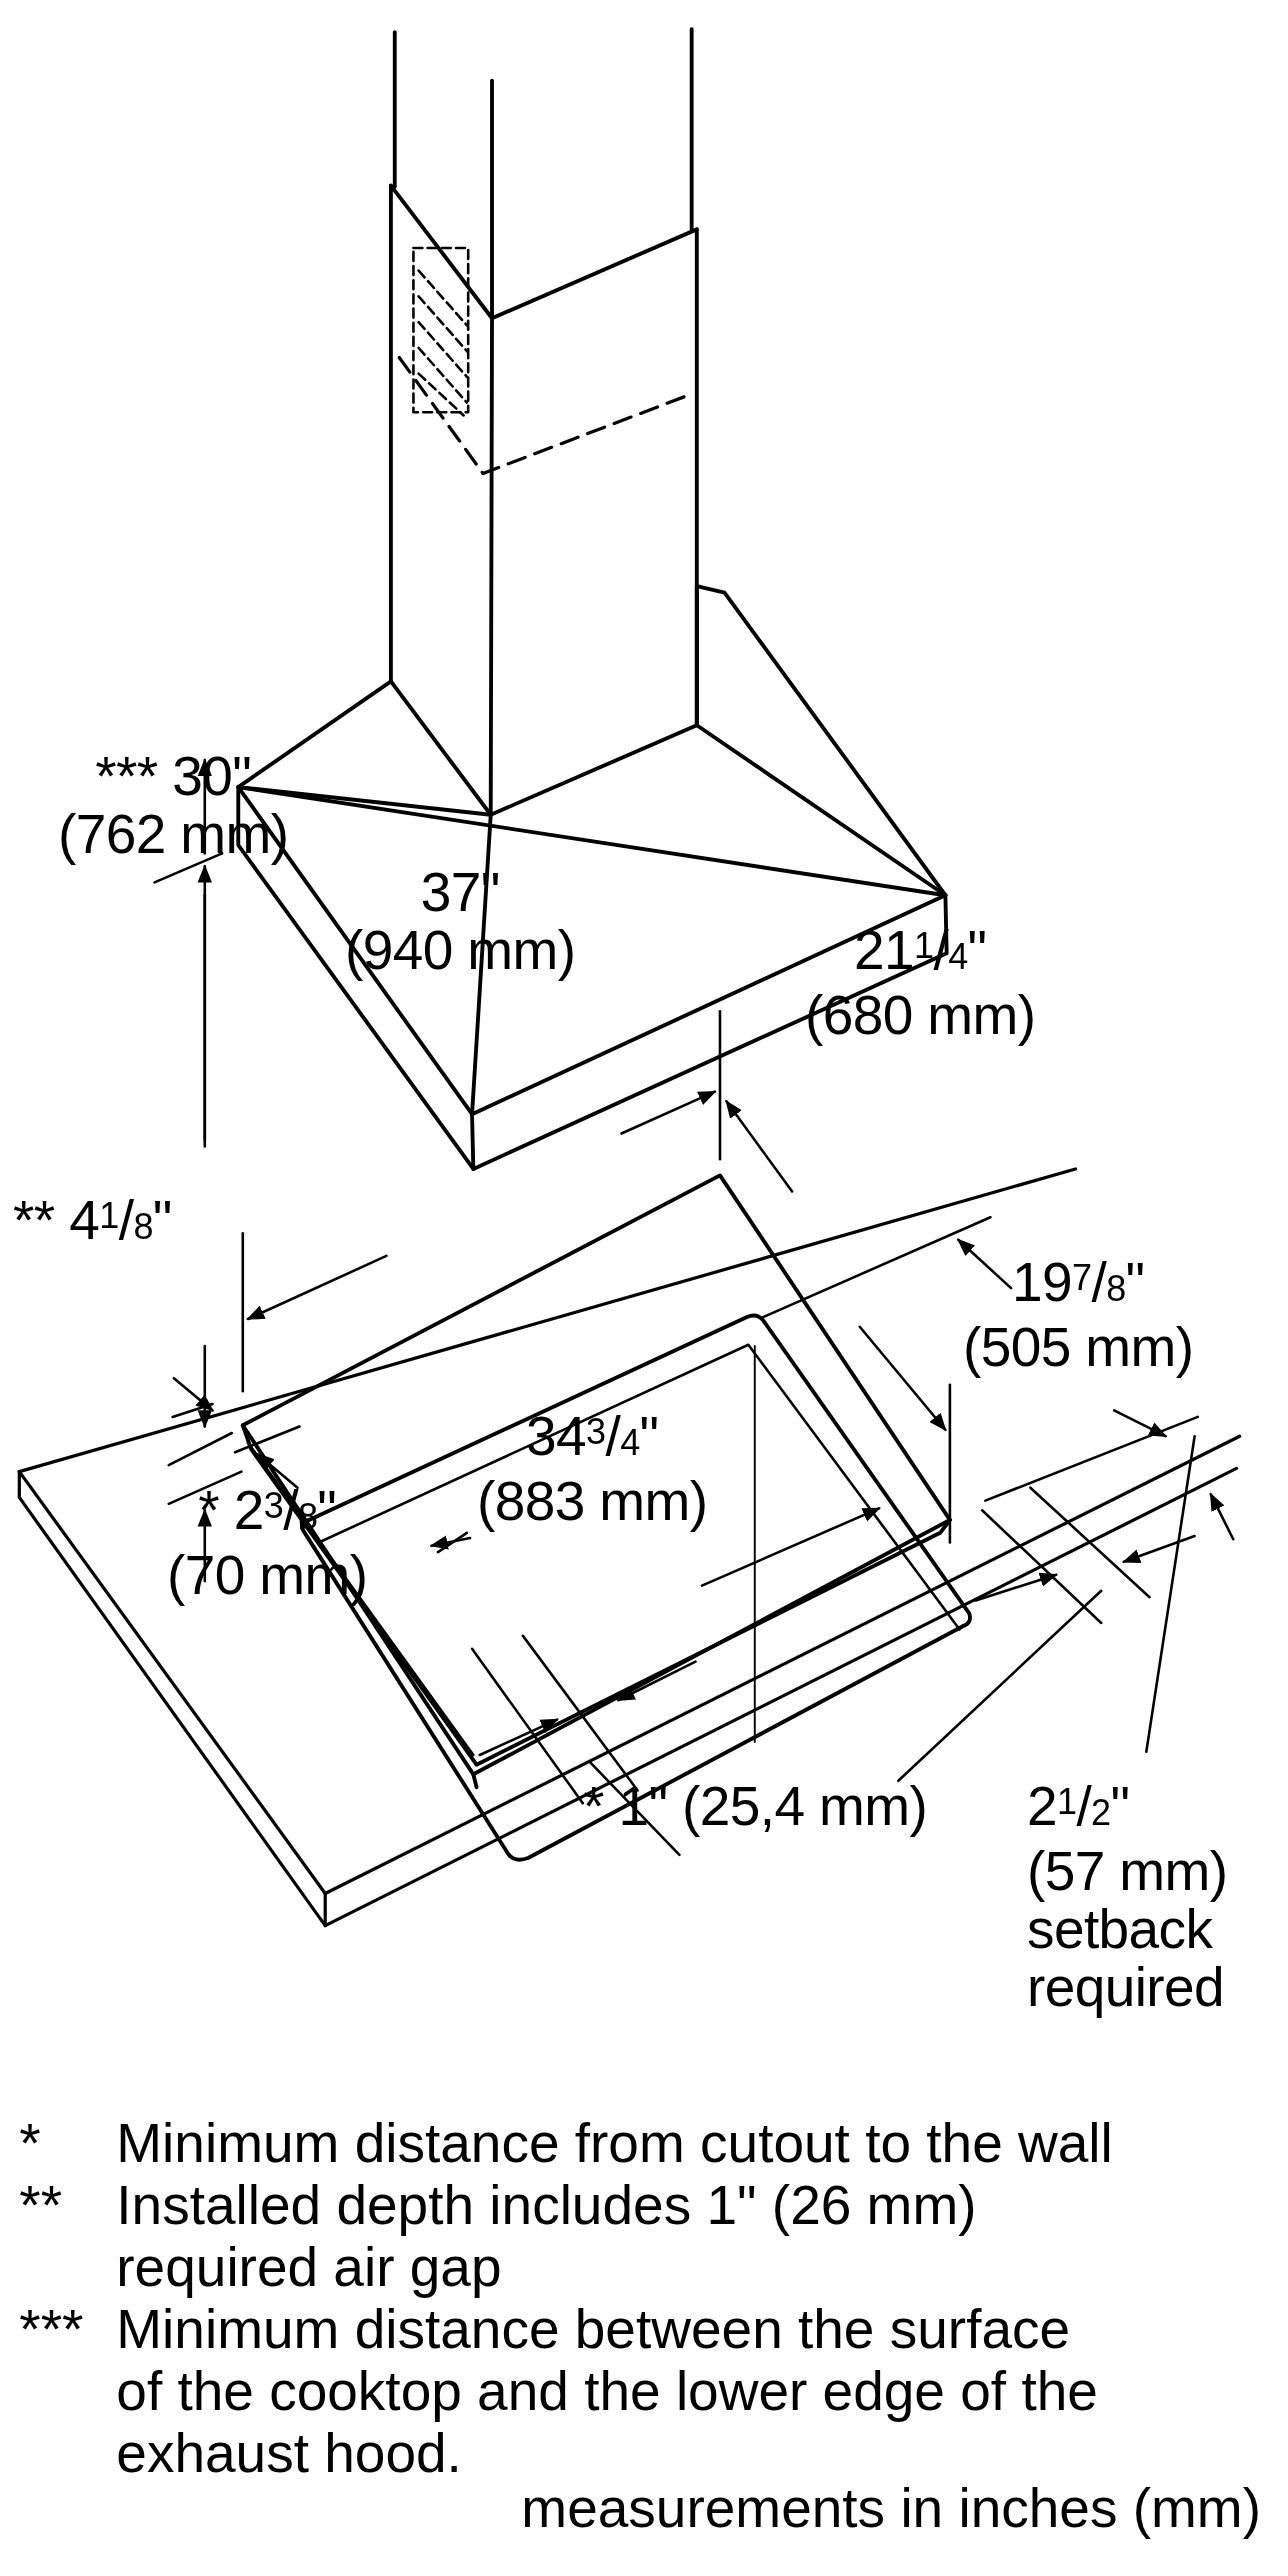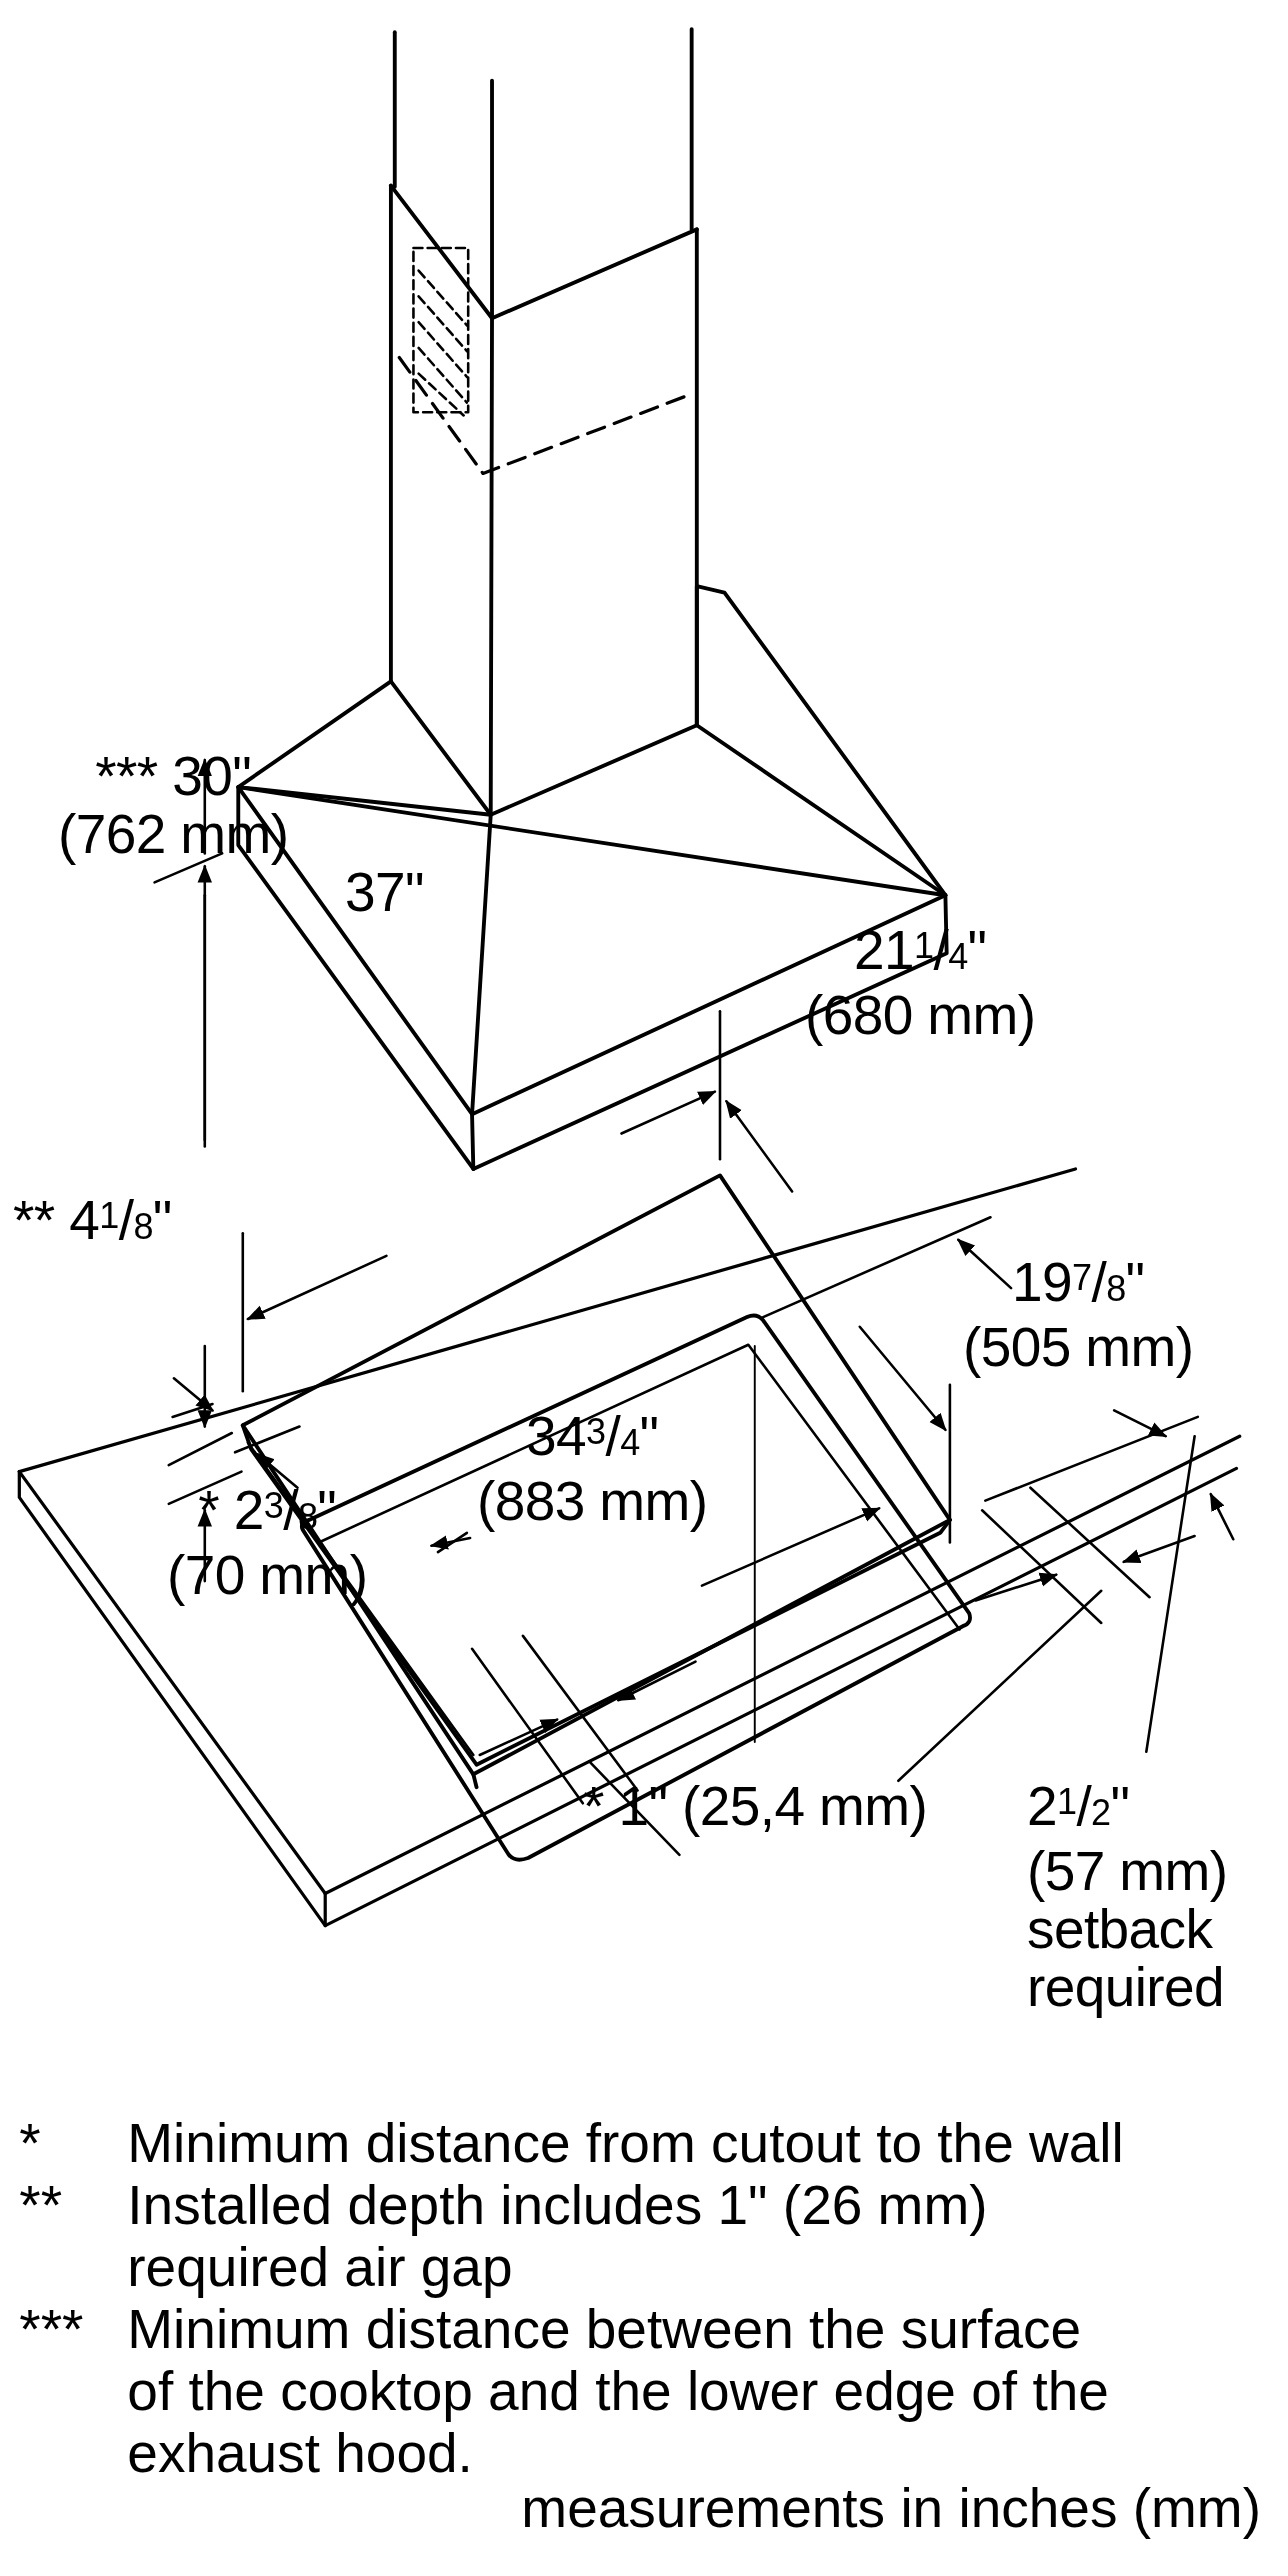--- a/index.html
+++ b/index.html
@@ -4,21 +4,21 @@
 <style>
   html, body { margin:0; padding:0; background:#ffffff; }
   body { width:1288px; height:2576px; position:relative; overflow:hidden; font-family:"Liberation Sans", sans-serif; color:#000; }
   svg#diagram { position:absolute; left:0; top:0; }
   .lbl { position:absolute; font-size:55px; line-height:58px; text-align:center; white-space:nowrap; letter-spacing:-0.6px; }
   .lbl sup { font-size:36px; vertical-align:top; position:relative; top:-3.9px; }
   .lbl sub { font-size:36px; vertical-align:baseline; }
   .notes { position:absolute; left:19.3px; top:2112px; font-size:55px; line-height:62px; }
   .note-row { display:flex; }
   .note-mark { width:97px; flex:none; }
-  .note-text { white-space:pre-line;margin-left:11px; }
+  .note-text { white-space:pre-line; }
   .units { position:absolute; right:27px; top:2476px; font-size:55px; }
 </style>
 </head>
 <body>
 
 <svg id="diagram" width="1288" height="2061" viewBox="0 0 2000 3200" fill="none" stroke="#000" stroke-linejoin="round" stroke-linecap="round">
   <defs>
     <marker id="ah" viewBox="0 0 10 10" refX="9" refY="5" markerWidth="7" markerHeight="7" orient="auto-start-reverse">
       <path d="M0,1 L10,5 L0,9 z" fill="#000" stroke="none"></path>
     </marker>
@@ -131,20 +131,21 @@
   </g>
 </svg>
 
 <div class="lbl" style="left:58px;top:747px;">
   <div><span>***</span> <span>30"</span></div>
   <div>(762 mm)</div>
 </div>
 
 <div class="lbl" style="left:345px;top:863px;">
   <div>37"</div>
+  <div>(940 mm)</div>
 </div>
 
 <div class="lbl" style="left:805px;top:921px;">
   <div><span>21</span><sup>1</sup>/<sub>4</sub>"</div>
   <div>(680 mm)</div>
 </div>
 
 <div class="lbl" style="left:13px;top:1191px;">
   <div><span>**</span> <span>4</span><sup>1</sup>/<sub>8</sub>"</div>
 </div>

